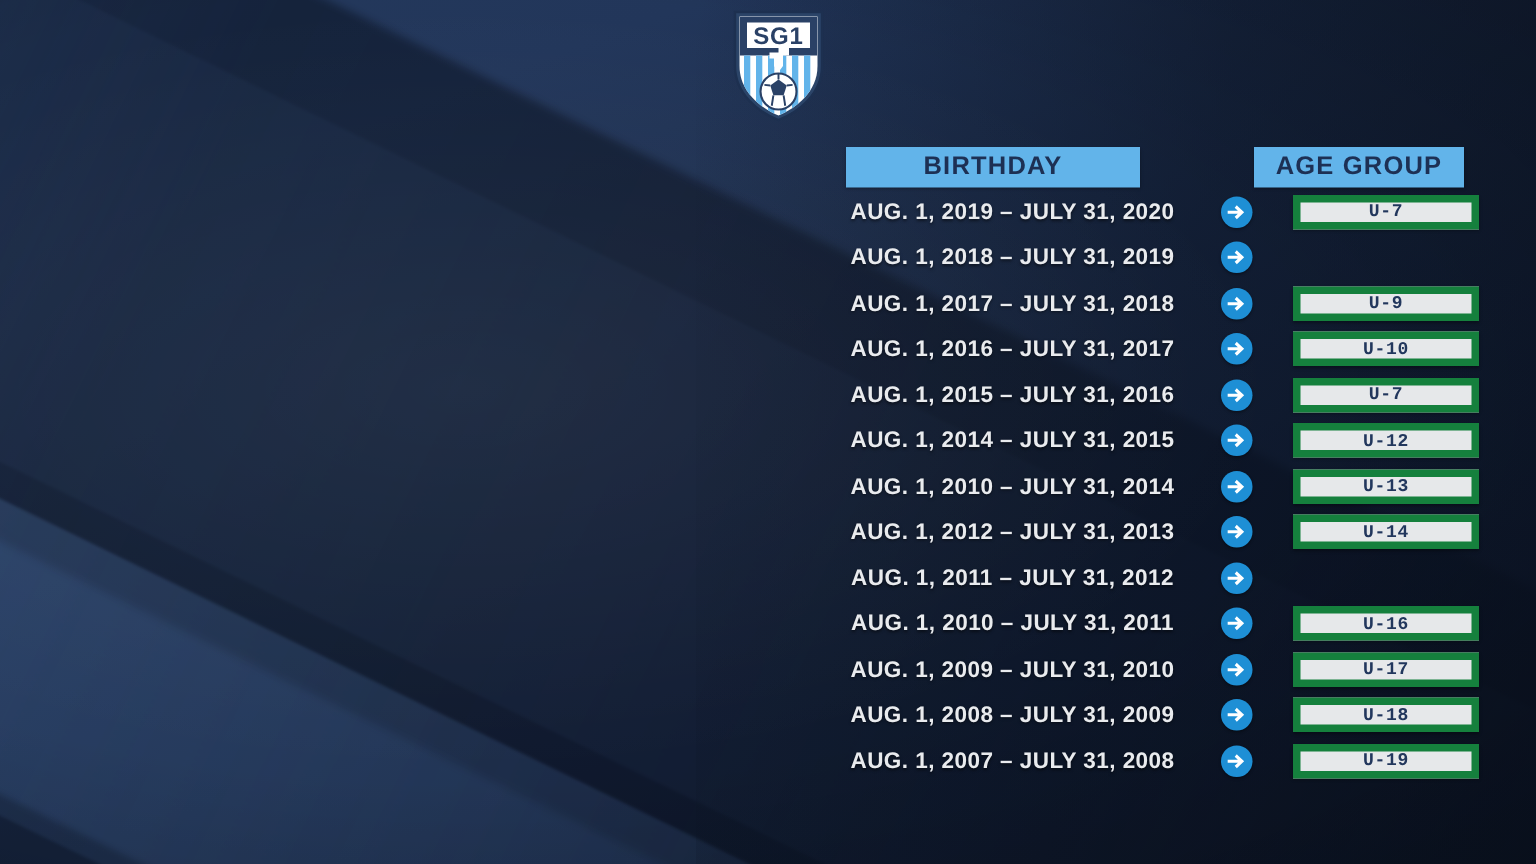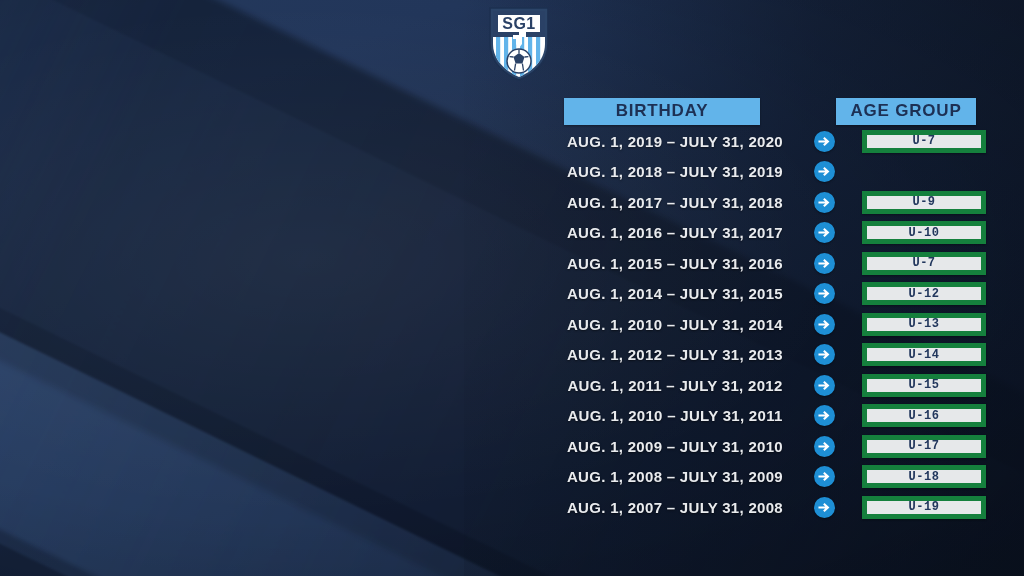--- a/index.html
+++ b/index.html
@@ -346,21 +346,20 @@
 
   <div class="row">
     <div class="cell-birthday">AUG. 1, 2011 – JULY 31, 2012</div>
     <div class="cell-arrow">
       <span class="arrow-icon">
         <svg width="13" height="13" viewBox="0 0 13 13" xmlns="http://www.w3.org/2000/svg">
           <path d="M1.5 6.5 H8.4 M6.6 3.4 L9.9 6.5 L6.6 9.6" stroke="#ffffff" stroke-width="2.1" fill="none" stroke-linecap="square" stroke-linejoin="miter"></path>
         </svg>
       </span>
     </div>
-    <div class="cell-age">U-15</div>
   </div>
 
   <div class="row">
     <div class="cell-birthday">AUG. 1, 2010 – JULY 31, 2011</div>
     <div class="cell-arrow">
       <span class="arrow-icon">
         <svg width="13" height="13" viewBox="0 0 13 13" xmlns="http://www.w3.org/2000/svg">
           <path d="M1.5 6.5 H8.4 M6.6 3.4 L9.9 6.5 L6.6 9.6" stroke="#ffffff" stroke-width="2.1" fill="none" stroke-linecap="square" stroke-linejoin="miter"></path>
         </svg>
       </span>

